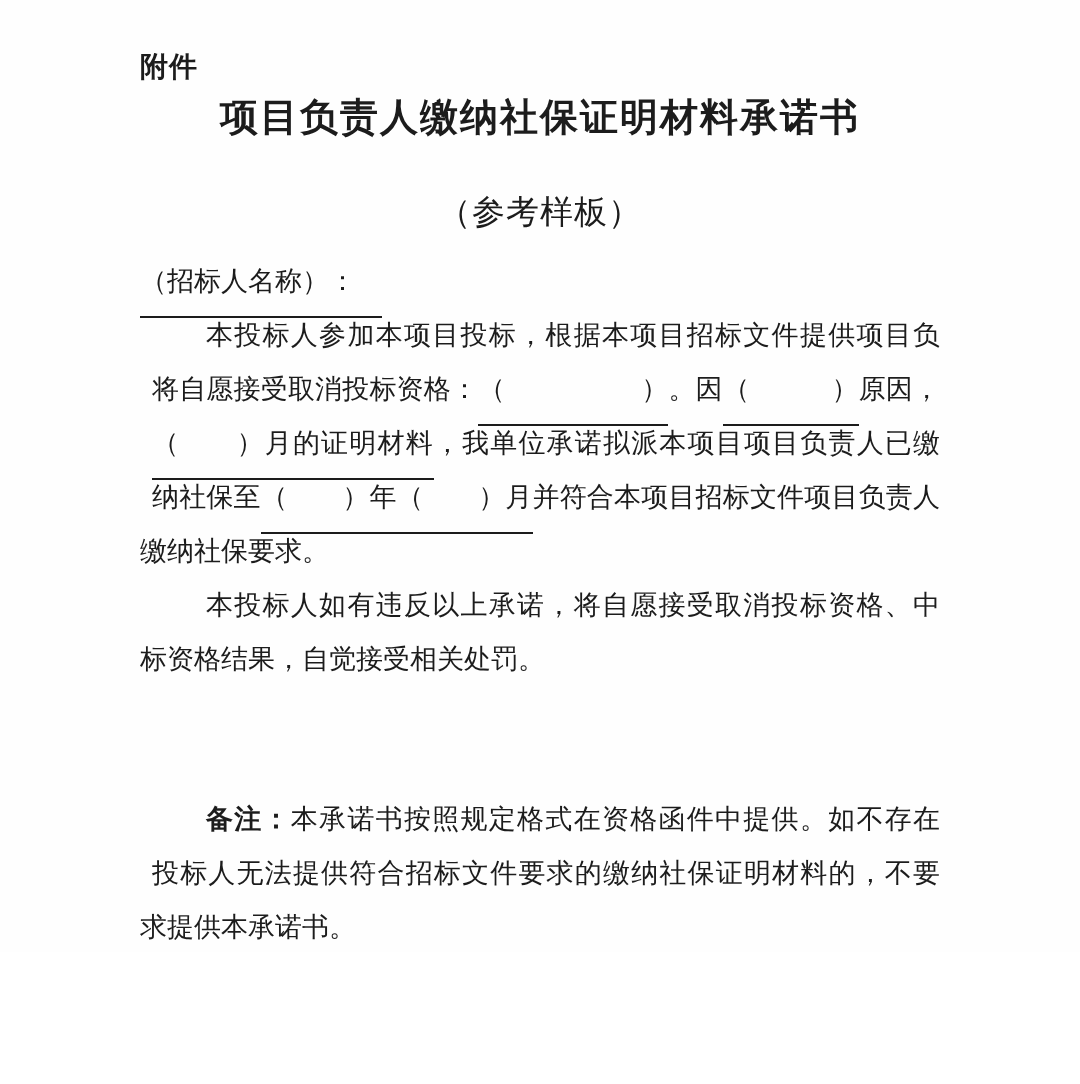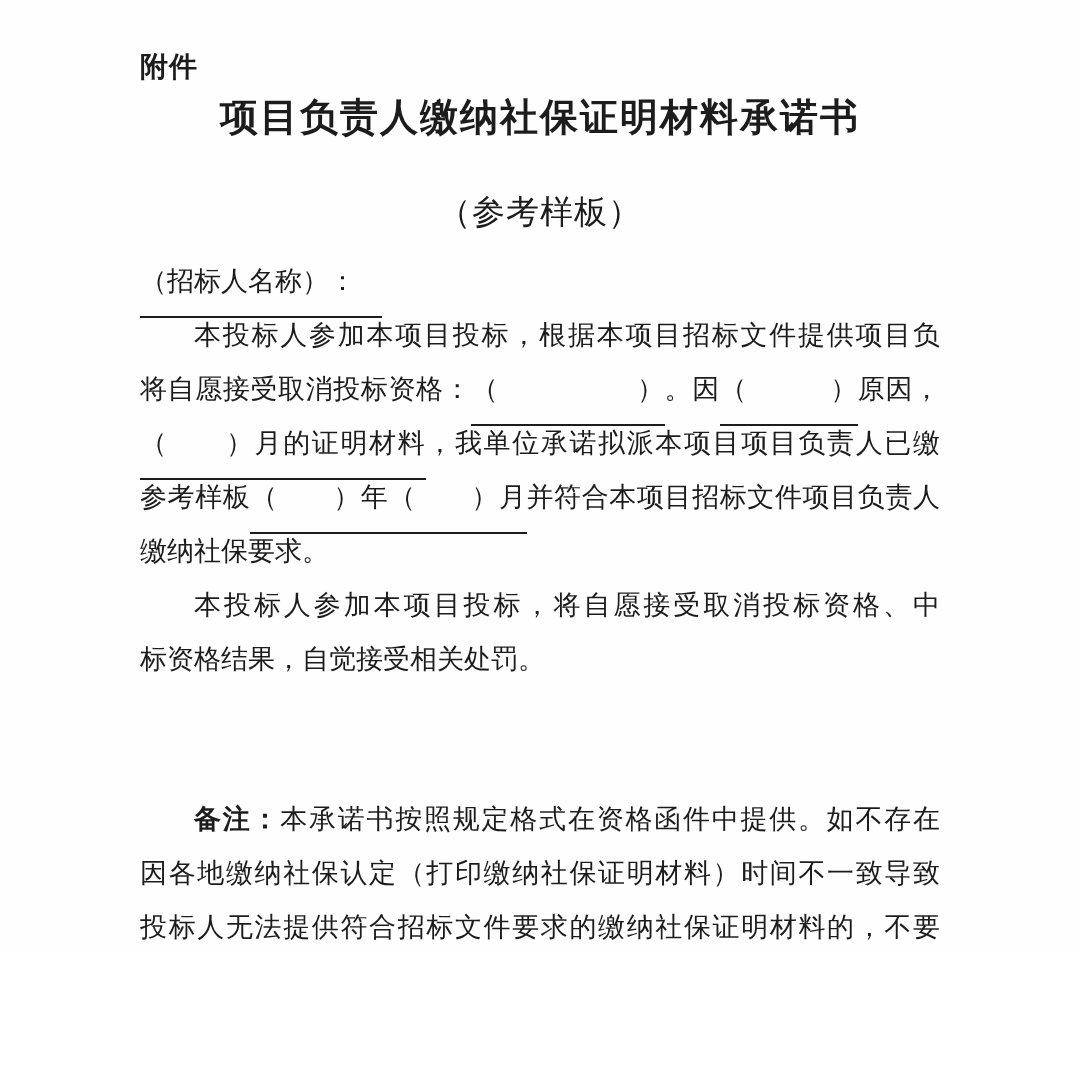--- a/index.html
+++ b/index.html
@@ -54,20 +54,21 @@
     font-size: 27px;
   }
   .line {
     height: 54px;
     line-height: 54px;
     white-space: nowrap;
   }
   .just {
     text-align: justify;
     text-align-last: justify;
+    margin-left: 12px;
   }
   .ind {
     text-indent: 54px;
   }
   .u {
     border-bottom: 2px solid #1c1c1c;
     padding-bottom: 20px;
   }
   .addressee .u {
     padding-right: 26px;
@@ -94,30 +95,29 @@
 
     <div class="line addressee"><span class="u">（招标人名称）：</span></div>
 
     <div class="line just ind"><span>本投标人参加本项目投标，根据本项目招标文件提供项目负</span></div>
 
     <div class="line just"><span>将自愿接受取消投标资格：</span><span class="u">（　　　　　）</span><span>。因</span><span class="u">（　　　）</span><span>原因，</span></div>
 
 
     <div class="line just"><span class="u">（　　）月的证明材料</span><span>，我单位承诺拟派本项目项目负责人已缴</span></div>
 
-    <div class="line just"><span>参考样板</span><span class="u">（　　）年（　　）月</span><span>并符合本项目招标文件项目负责人</span></div>
+    <div class="line just"><span>纳社保至</span><span class="u">（　　）年（　　）月</span><span>并符合本项目招标文件项目负责人</span></div>
 
     <div class="line"><span>缴纳社保要求。</span></div>
 
-    <div class="line just ind"><span>本投标人参加本项目投标，将自愿接受取消投标资格、中</span></div>
+    <div class="line just ind"><span>本投标人如有违反以上承诺，将自愿接受取消投标资格、中</span></div>
 
     <div class="line"><span>标资格结果，自觉接受相关处罚。</span></div>
 
     <div class="note-block">
       <div class="line just ind"><span class="b">备注：</span><span>本承诺书按照规定格式在资格函件中提供。如不存在</span></div>
-      <div class="line just"><span>因各地缴纳社保认定（打印缴纳社保证明材料）时间不一致导致</span></div>
       <div class="line just"><span>投标人无法提供符合招标文件要求的缴纳社保证明材料的，不要</span></div>
       <div class="line"><span>求提供本承诺书。</span></div>
     </div>
 
   </div>
 
 </div>
 
 </body></html>

